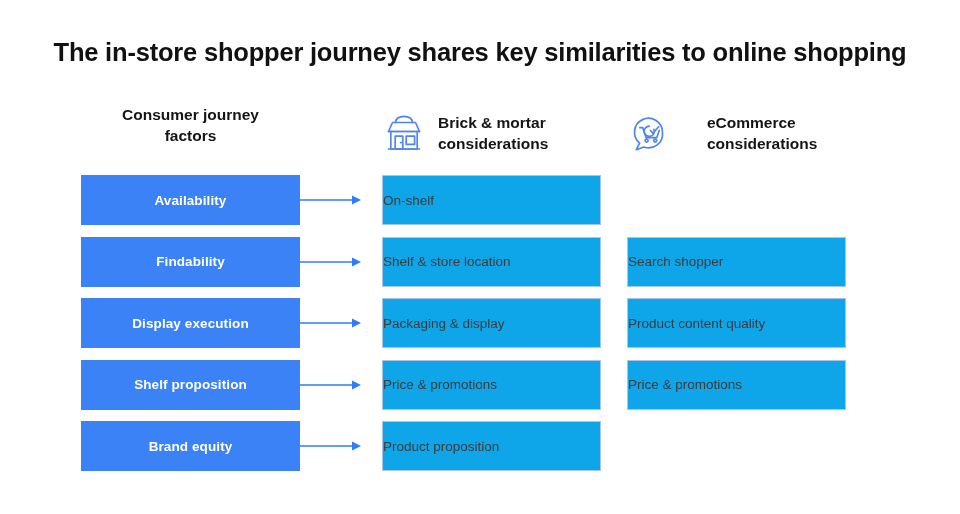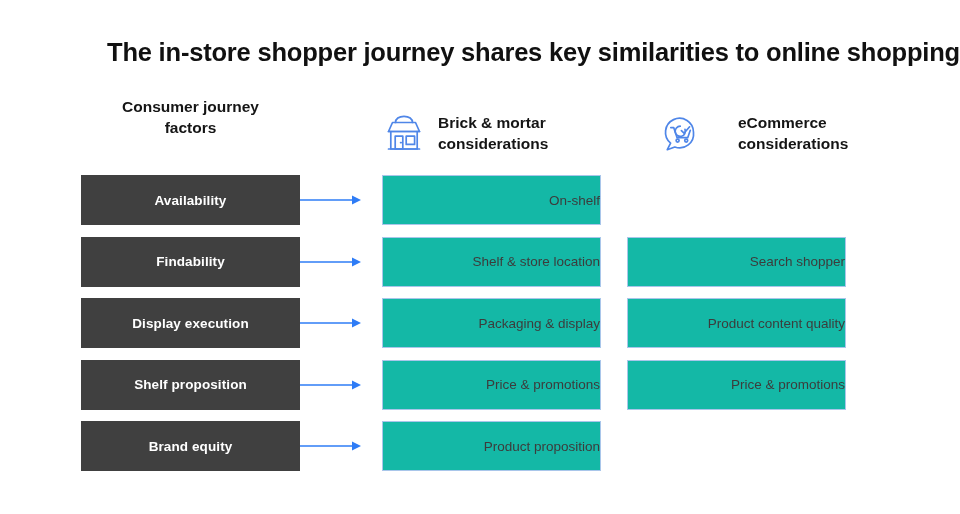--- a/index.html
+++ b/index.html
@@ -15,48 +15,48 @@
     font-family: "Liberation Sans", sans-serif;
     color: #1a1a1a;
   }
 
   
   #slide-title {
     position: absolute;
     left: 0;
     top: 38px;
     width: 960px;
-    text-align: right;
+    text-align: center;
     font-size: 25.5px;
     font-weight: bold;
     letter-spacing: -0.2px;
     color: #111111;
     white-space: nowrap;
   }
 
   
   .col-head {
     position: absolute;
     display: flex;
     align-items: center;
     gap: 12px;
   }
   #header-consumer {
     left: 81px;
-    top: 96px;
+    top: 104px;
     width: 219px;
     justify-content: center;
   }
   #header-brick {
     left: 382px;
     top: 112px;
     width: 250px;
   }
   #header-ecom {
-    left: 658px;
+    left: 627px;
     top: 112px;
     width: 250px;
     gap: 36px;
   }
   .head-text {
     font-size: 15.5px;
     font-weight: bold;
     line-height: 1.38;
     color: #151515;
   }
@@ -64,41 +64,41 @@
   .head-icon { flex: 0 0 auto; line-height: 0; }
 
   
   .row { position: absolute; left: 0; width: 960px; height: 50px; }
 
   .factor-box {
     position: absolute;
     left: 81px;
     width: 219px;
     height: 50px;
-    background: #404040;
+    background: #3b82f6;
     display: flex;
     align-items: center;
     justify-content: center;
   }
   .factor-label {
     font-size: 13.5px;
     font-weight: bold;
     color: #ffffff;
     letter-spacing: 0.1px;
   }
 
   .cell {
     position: absolute;
     height: 50px;
     box-sizing: border-box;
-    background: #14b8a6;
+    background: #0ea5e9;
     border: 1px solid #a9c6ea;
     display: flex;
     align-items: center;
-    justify-content: flex-end;
+    justify-content: flex-start;
   }
   .cell.brick { left: 382px; width: 219px; }
   .cell.ecom  { left: 627px; width: 219px; }
   .cell-label {
     font-size: 13.5px;
     font-weight: normal;
     color: #3c3c3c;
   }
 
   

